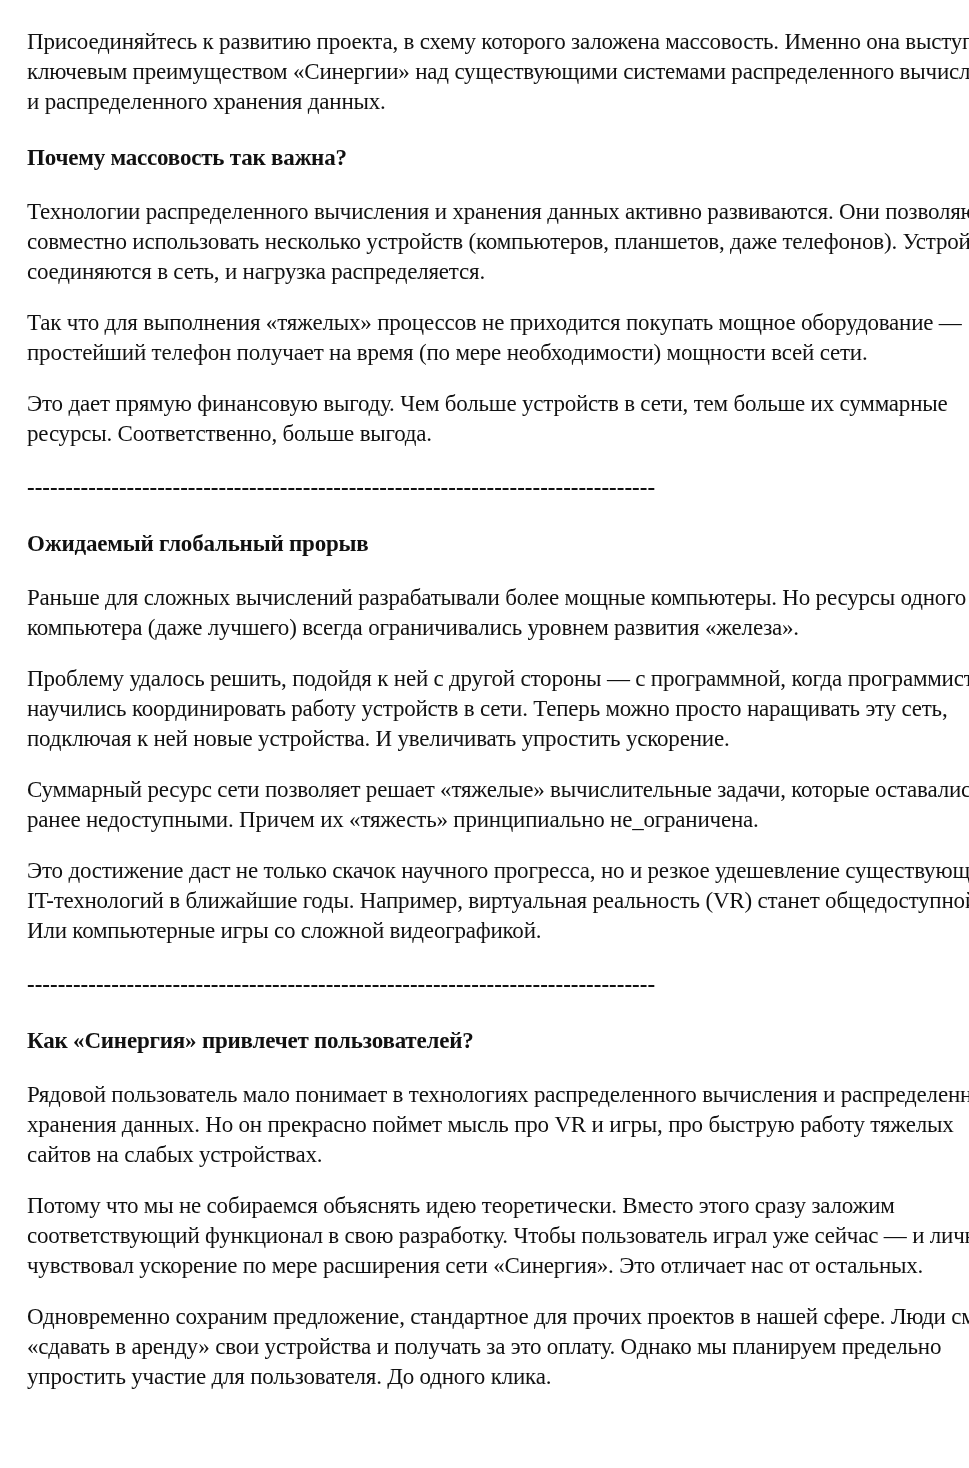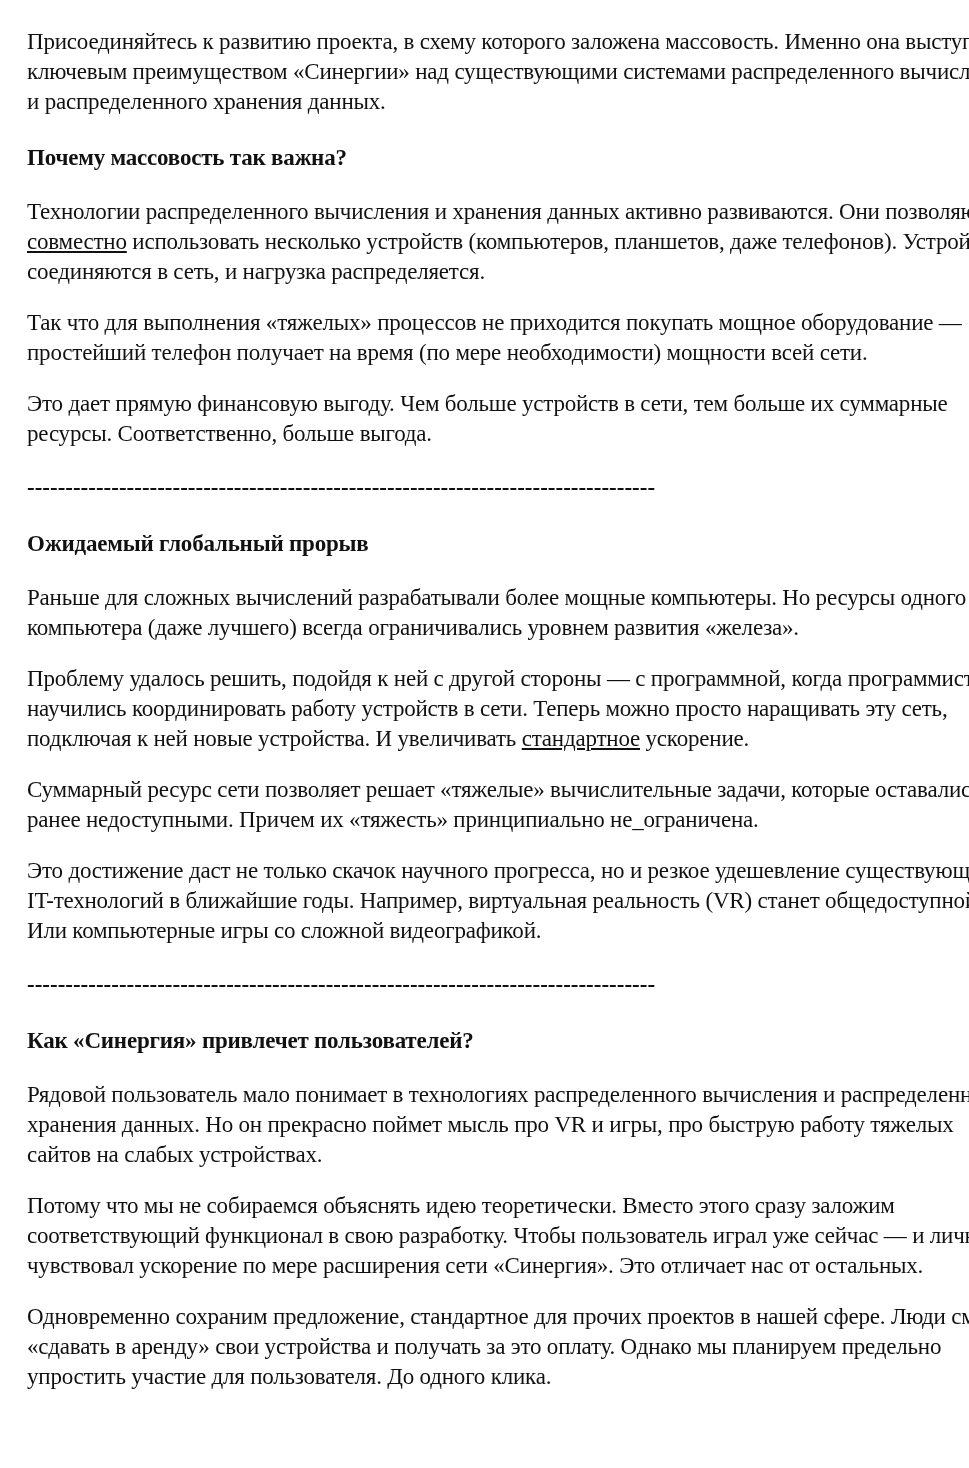--- a/index.html
+++ b/index.html
@@ -29,21 +29,20 @@
     font-weight: bold;
     margin: 26px 0 24px 0;
   }
   p.separator {
     margin: 24px 0;
     font-weight: bold;
     white-space: nowrap;
     letter-spacing: 0;
   }
   .u {
-    text-decoration: underline;
   }
 </style>
 </head>
 <body>
 
 <div class="content">
 
   <p class="para">Присоединяйтесь к развитию проекта, в схему которого заложена массовость. Именно она выступает ключевым преимуществом «Синергии» над существующими системами распределенного вычисления и распределенного хранения данных.</p>
 
   <h3 class="heading">Почему массовость так важна?</h3>
@@ -53,21 +52,21 @@
   <p class="para">Так что для выполнения «тяжелых» процессов не приходится покупать мощное оборудование — простейший телефон получает на время (по мере необходимости) мощности всей сети.</p>
 
   <p class="para">Это дает прямую финансовую выгоду. Чем больше устройств в сети, тем больше их суммарные ресурсы. Соответственно, больше выгода.</p>
 
   <p class="separator">----------------------------------------------------------------------------------</p>
 
   <h3 class="heading">Ожидаемый глобальный прорыв</h3>
 
   <p class="para">Раньше для сложных вычислений разрабатывали более мощные компьютеры. Но ресурсы одного компьютера (даже лучшего) всегда ограничивались уровнем развития «железа».</p>
 
-  <p class="para"><span>Проблему удалось решить, подойдя к ней с другой стороны — с программной, когда программисты научились координировать работу устройств в сети. Теперь можно просто наращивать эту сеть, подключая к ней новые устройства. И увеличивать </span><span class="u">стандартное</span><span> ускорение.</span></p>
+  <p class="para"><span>Проблему удалось решить, подойдя к ней с другой стороны — с программной, когда программисты научились координировать работу устройств в сети. Теперь можно просто наращивать эту сеть, подключая к ней новые устройства. И увеличивать </span><span class="u">упростить</span><span> ускорение.</span></p>
 
   <p class="para">Суммарный ресурс сети позволяет решает «тяжелые» вычислительные задачи, которые оставались ранее недоступными. Причем их «тяжесть» принципиально не_ограничена.</p>
 
   <p class="para">Это достижение даст не только скачок научного прогресса, но и резкое удешевление существующих IT-технологий в ближайшие годы. Например, виртуальная реальность (VR) станет общедоступной. Или компьютерные игры со сложной видеографикой.</p>
 
   <p class="separator">----------------------------------------------------------------------------------</p>
 
   <h3 class="heading">Как «Синергия» привлечет пользователей?</h3>
 
   <p class="para">Рядовой пользователь мало понимает в технологиях распределенного вычисления и распределенного хранения данных. Но он прекрасно поймет мысль про VR и игры, про быструю работу тяжелых сайтов на слабых устройствах.</p>

